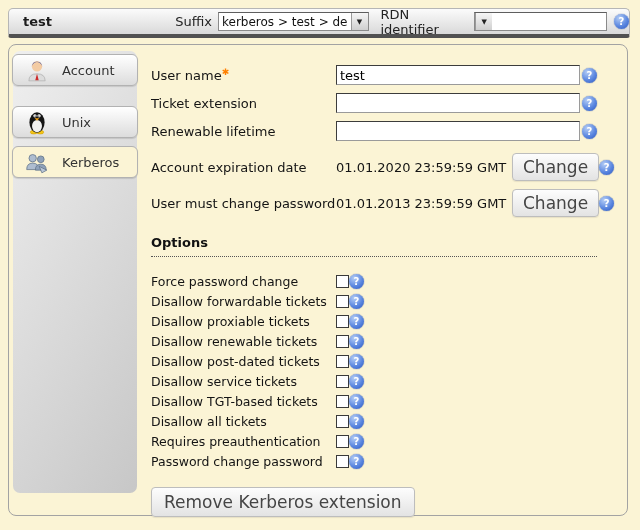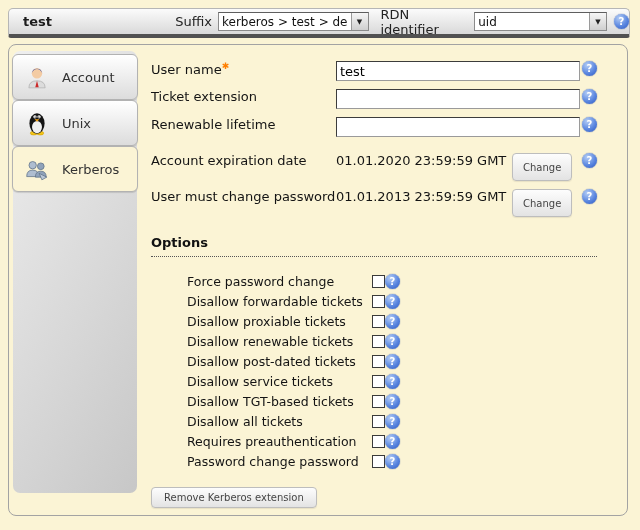--- a/index.html
+++ b/index.html
@@ -37,76 +37,75 @@
   
   .content-box{
     position:absolute;left:8px;top:44px;width:620px;height:472px;
     background:#fbf4d5;border:1px solid #a3a3a3;border-radius:8px;box-sizing:border-box;
   }
   .sidebar-panel{
     position:absolute;left:4px;top:6px;width:124px;height:442px;
     background:linear-gradient(120deg,#efefef,#c7c7c7);border-radius:7px;
   }
   .tab{
-    position:absolute;left:3px;width:126px;height:46px;box-sizing:border-box;
+    position:absolute;left:3px;width:126px;height:32px;box-sizing:border-box;
     background:linear-gradient(#ffffff,#dcdcdc);
     border:1px solid #b2b2b2;border-radius:6px;
     display:flex;align-items:center;gap:12px;padding-left:11px;
     font-size:13px;color:#333;cursor:pointer;box-shadow:0 1px 1px rgba(0,0,0,.12);
   }
   .tab-account{top:9px;}
-  .tab-unix{top:55px;}
+  .tab-unix{top:61px;}
   .tab-kerberos{top:101px;background:#fbf4d5;}
   .tab .tab-icon{width:26px;height:26px;flex:0 0 26px;}
 
   
   .form-area{position:absolute;left:142px;top:16px;width:446px;}
-  .frow{display:flex;height:28px;font-size:13px;color:#141414;}
+  .frow{display:flex;align-items:center;height:28px;font-size:13px;color:#141414;}
   .frow .flabel{width:185px;flex:0 0 185px;}
   .req{color:#ff7f00;font-size:9px;vertical-align:super;font-weight:bold;}
   .tinput{width:236px;height:18px;box-sizing:content-box;border:1px solid;
     border-color:#3c3c3c #9a9a9a #9a9a9a #3c3c3c;background:#fff;
     font-family:"DejaVu Sans",sans-serif;font-size:13px;padding:0 3px;color:#000;}
   .frow .help{margin-left:auto;}
   .date-row{margin-top:8px;}
   .date-text{width:172px;flex:0 0 172px;color:#141414;}
   .btn{
     background:linear-gradient(#fdfdfd,#e3e3e3);
     border:1px solid #bdbdbd;border-radius:4px;color:#454545;
-    font-family:"DejaVu Sans",sans-serif;font-size:10px;padding:3px 10px;cursor:pointer;
+    font-family:"DejaVu Sans",sans-serif;font-size:17px;padding:3px 10px;cursor:pointer;
     box-shadow:0 1px 1px rgba(0,0,0,.08);
   }
   .change-btn{margin-left:4px;}
 
   .options-heading{
     margin-top:18px;font-size:13px;font-weight:bold;color:#111;
     border-bottom:1px dotted #555;padding-bottom:6px;width:446px;box-sizing:border-box;
   }
-  .options-list{margin-top:14px;margin-left:36px;}
+  .options-list{margin-top:14px;}
   .orow{display:flex;align-items:center;height:20px;font-size:12.5px;color:#141414;}
   .orow .flabel{width:185px;flex:0 0 185px;}
   .cbx{appearance:none;-webkit-appearance:none;width:13px;height:13px;margin:0;
     border:1px solid #3a3a3a;background:#fff;}
   .remove-btn{margin-top:16px;padding:4px 12px;}
 </style>
 </head>
 <body>
 
 <div class="page">
 
   <div class="header-bar">
     <div class="hdr-title">test</div>
     <div class="hdr-label">Suffix</div>
     <div class="combo combo-suffix">
       <div class="combo-text">kerberos &gt; test &gt; de</div>
       <div class="combo-arrow">▼</div>
     </div>
     <div class="hdr-label rdn-lbl">RDN identifier</div>
     <div class="combo combo-rdn">
-      <div class="combo-text">uid</div>
       <div class="combo-arrow">▼</div>
     </div>
     <div class="help hdr-help">?</div>
   </div>
 
   <div class="content-box">
     <div class="sidebar-panel"></div>
 
     <div class="tab tab-account">
       <span class="tab-icon">

